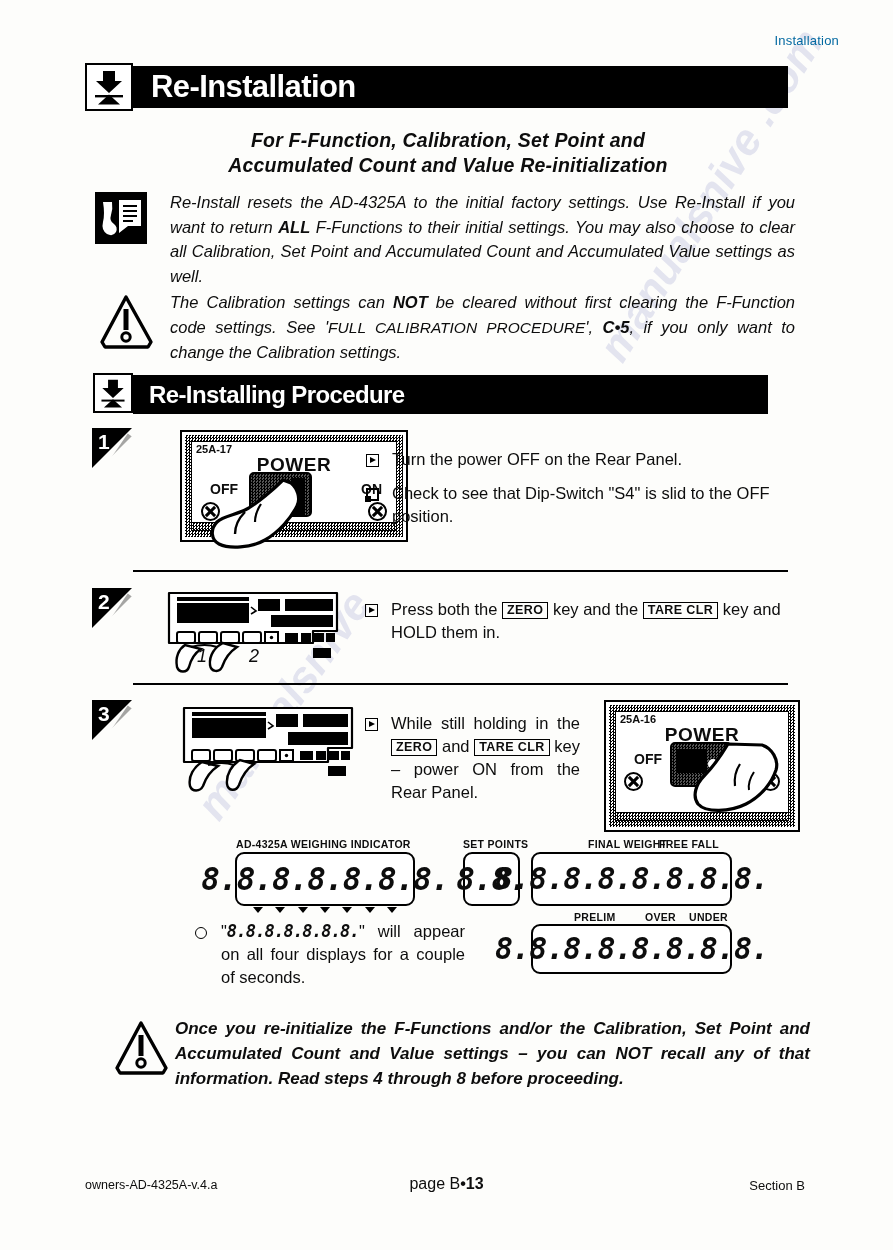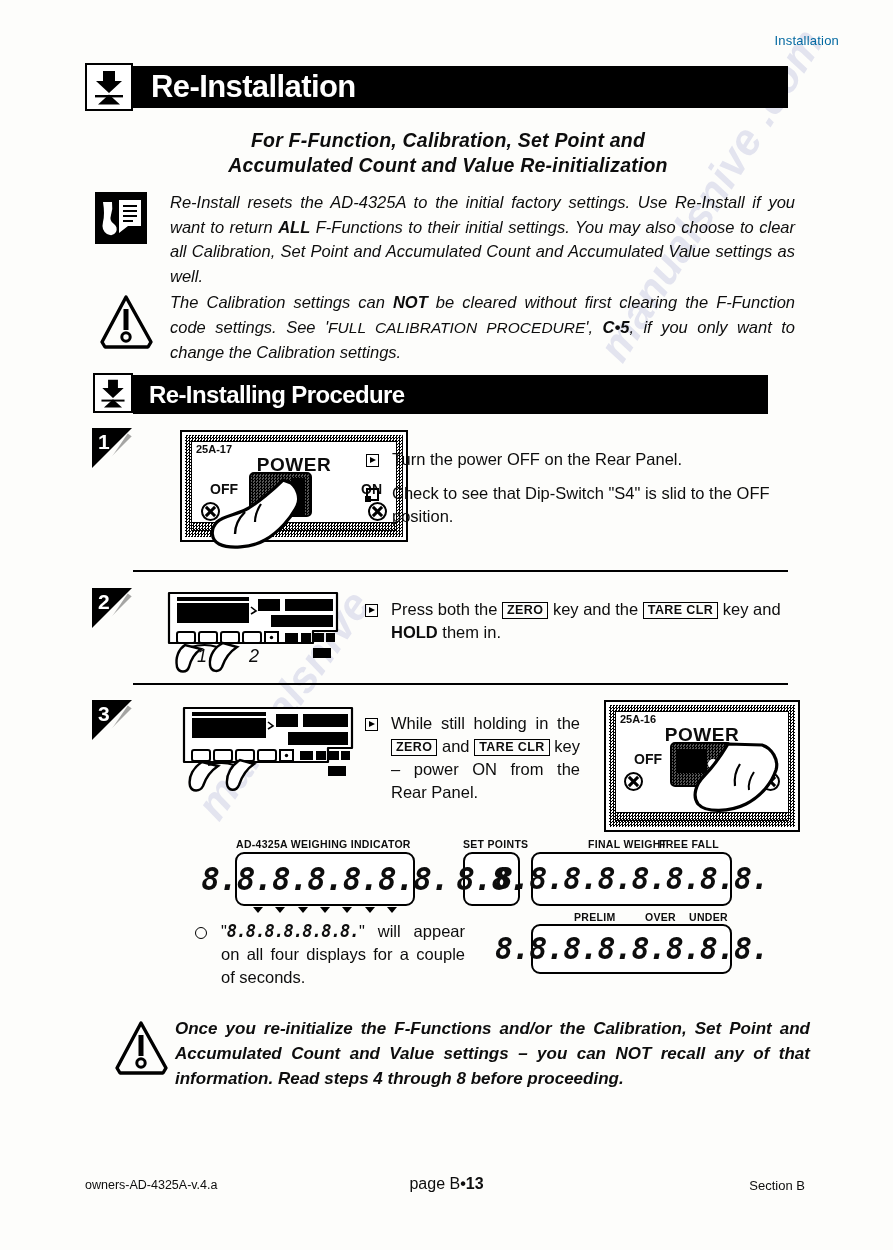--- a/index.html
+++ b/index.html
@@ -77,21 +77,21 @@
   }
   .stepnum .n{
     position:absolute;left:6px;top:2px;color:#fff;font-weight:700;font-size:21px;
     font-family:"Liberation Sans", sans-serif;
   }
 
   .steptext{position:absolute;font-size:16.5px;line-height:23px;}
   .bullet-row{display:flex;align-items:flex-start;margin-bottom:9px;}
   .bullet-row .bl{flex:0 0 26px;padding-top:2px;}
   .bullet-row .tx{flex:1;}
-  .bullet-row .tx b{font-weight:700;}
+  .bullet-row .tx b{font-weight:400;}
   .glyph-play{
     display:inline-block;width:13px;height:13px;border:1.6px solid #000;
     position:relative;box-sizing:border-box;
   }
   .glyph-play::after{
     content:"";position:absolute;left:2.5px;top:1.6px;
     border-left:6px solid #000;border-top:3.6px solid transparent;border-bottom:3.6px solid transparent;
   }
   .glyph-box{
     display:inline-block;width:13px;height:13px;border:2px solid #000;box-sizing:border-box;

